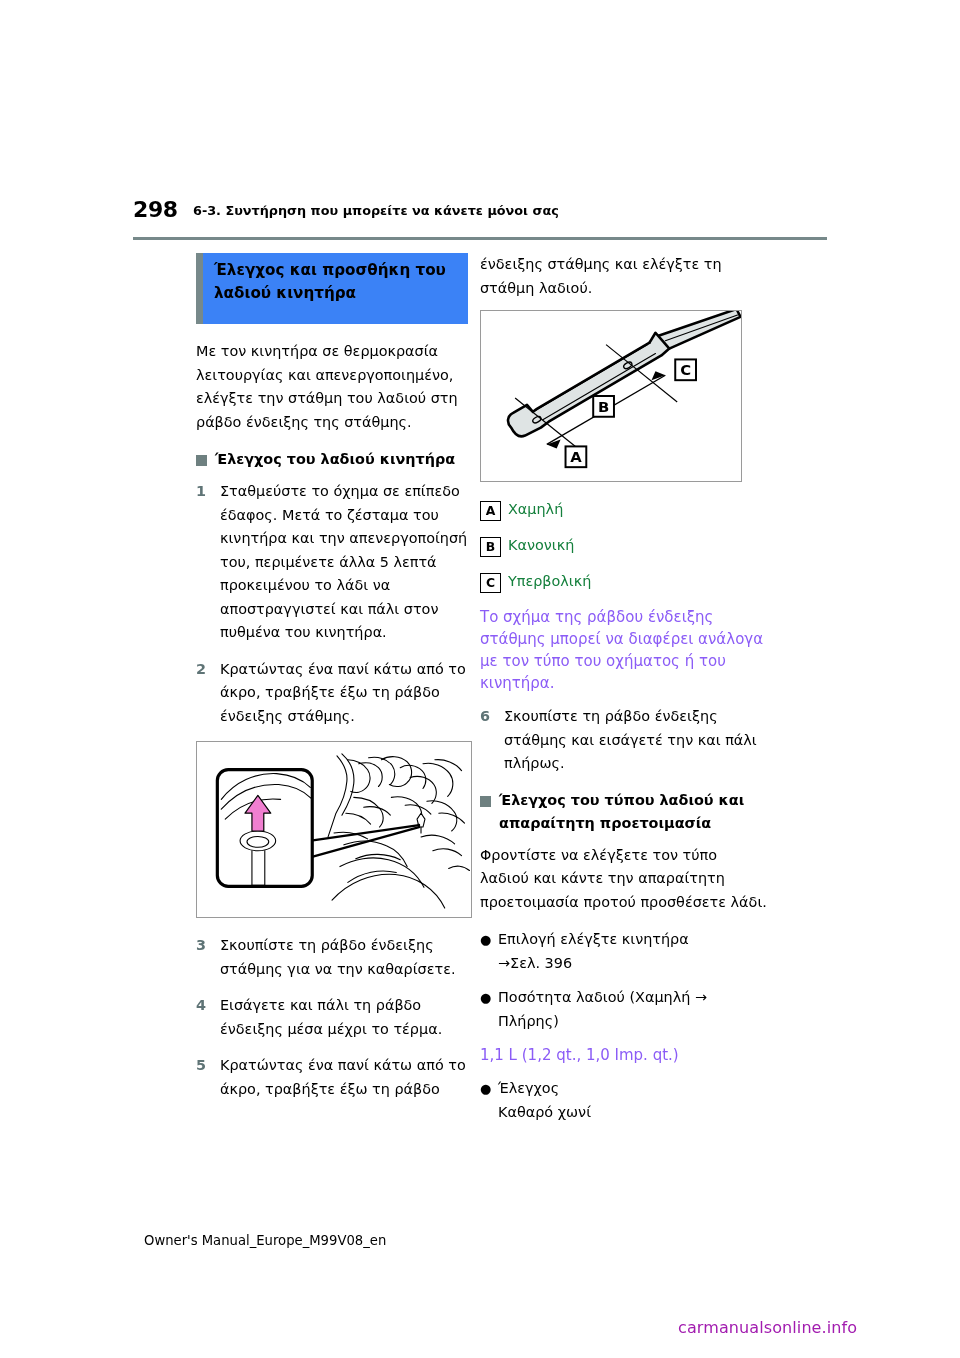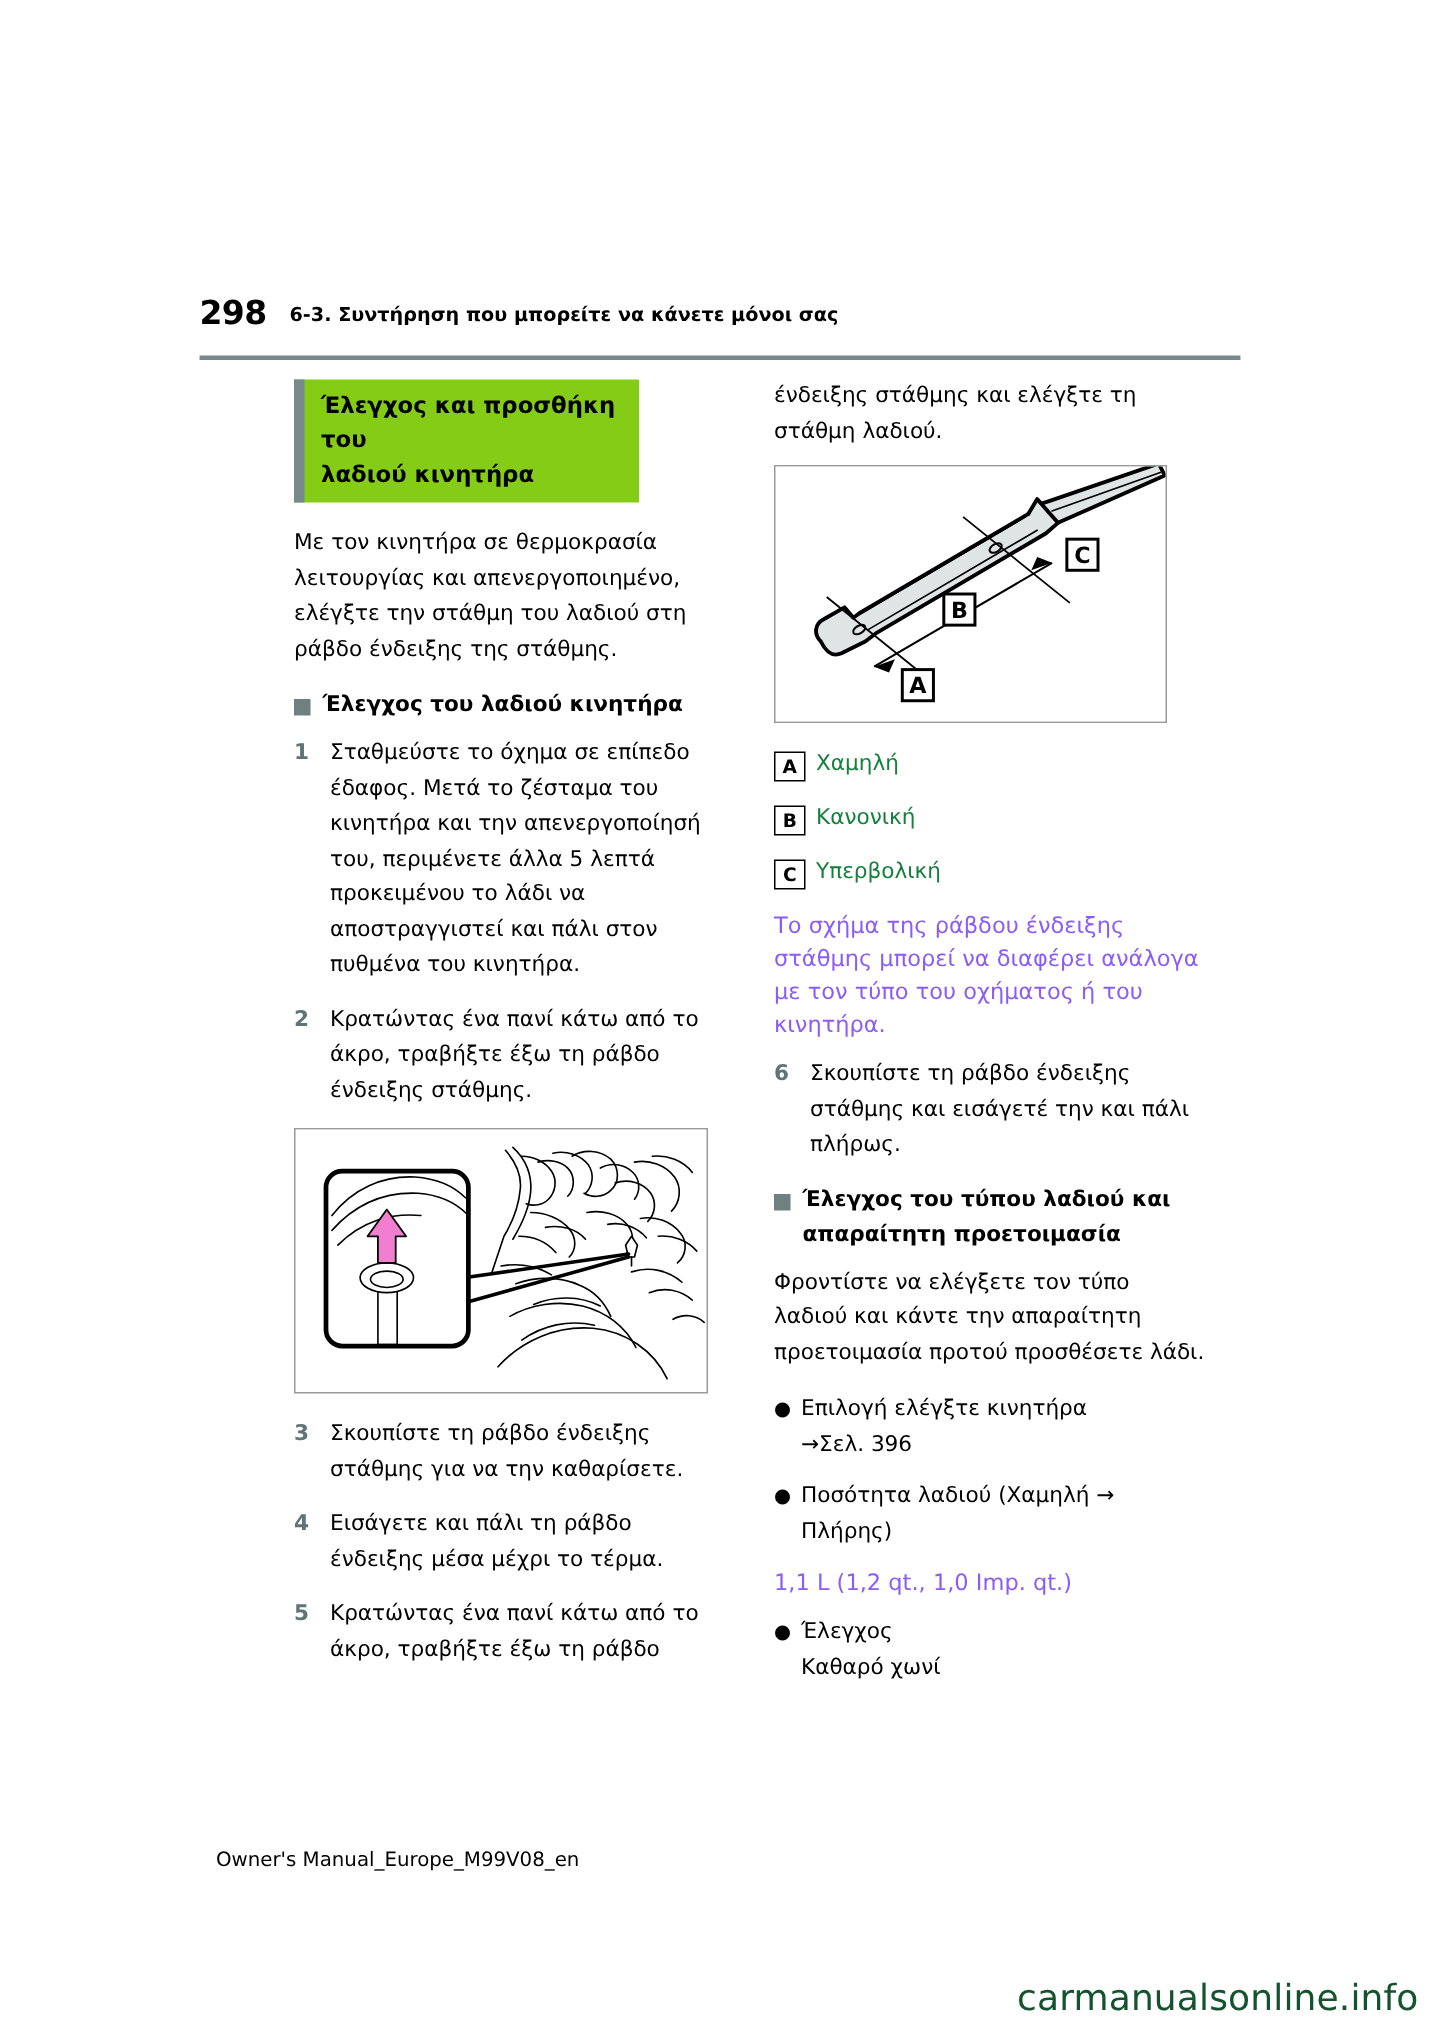--- a/index.html
+++ b/index.html
@@ -56,30 +56,30 @@
     background: #77898a;
   }
 
   
   .col {
     position: absolute;
     width: 288px;
     top: 253px;
   }
   #col-left  { left: 196px; }
-  #col-right { left: 516px; }
+  #col-right { left: 480px; }
 
   
   .section-heading {
     position: relative;
-    background: #84cc16;
+    background: #3b82f6;
     border-left: 7px solid #77898a;
-    padding: 6px 10px 7px 11px;
+    padding: 6px 10px 19px 11px;
     box-sizing: border-box;
-    width: 230px;
+    width: 272px;
     margin-bottom: 16px;
   }
   .section-heading .hd-line {
     font-size: 15.2px;
     font-weight: bold;
     line-height: 23px;
     color: #000;
   }
 
   
@@ -197,22 +197,22 @@
     position: absolute;
     left: 144px;
     top: 1233px;
     font-size: 13.2px;
     color: #000;
   }
   #watermark {
     position: absolute;
     left: 678px;
     top: 1318px;
-    font-size: 24px;
-    color: #14532d;
+    font-size: 16px;
+    color: #a21caf;
     letter-spacing: 0.1px;
   }
 </style>
 </head>
 <body>
 
 <div id="page">
 
   <div id="header">
     <div id="page-number">298</div>

